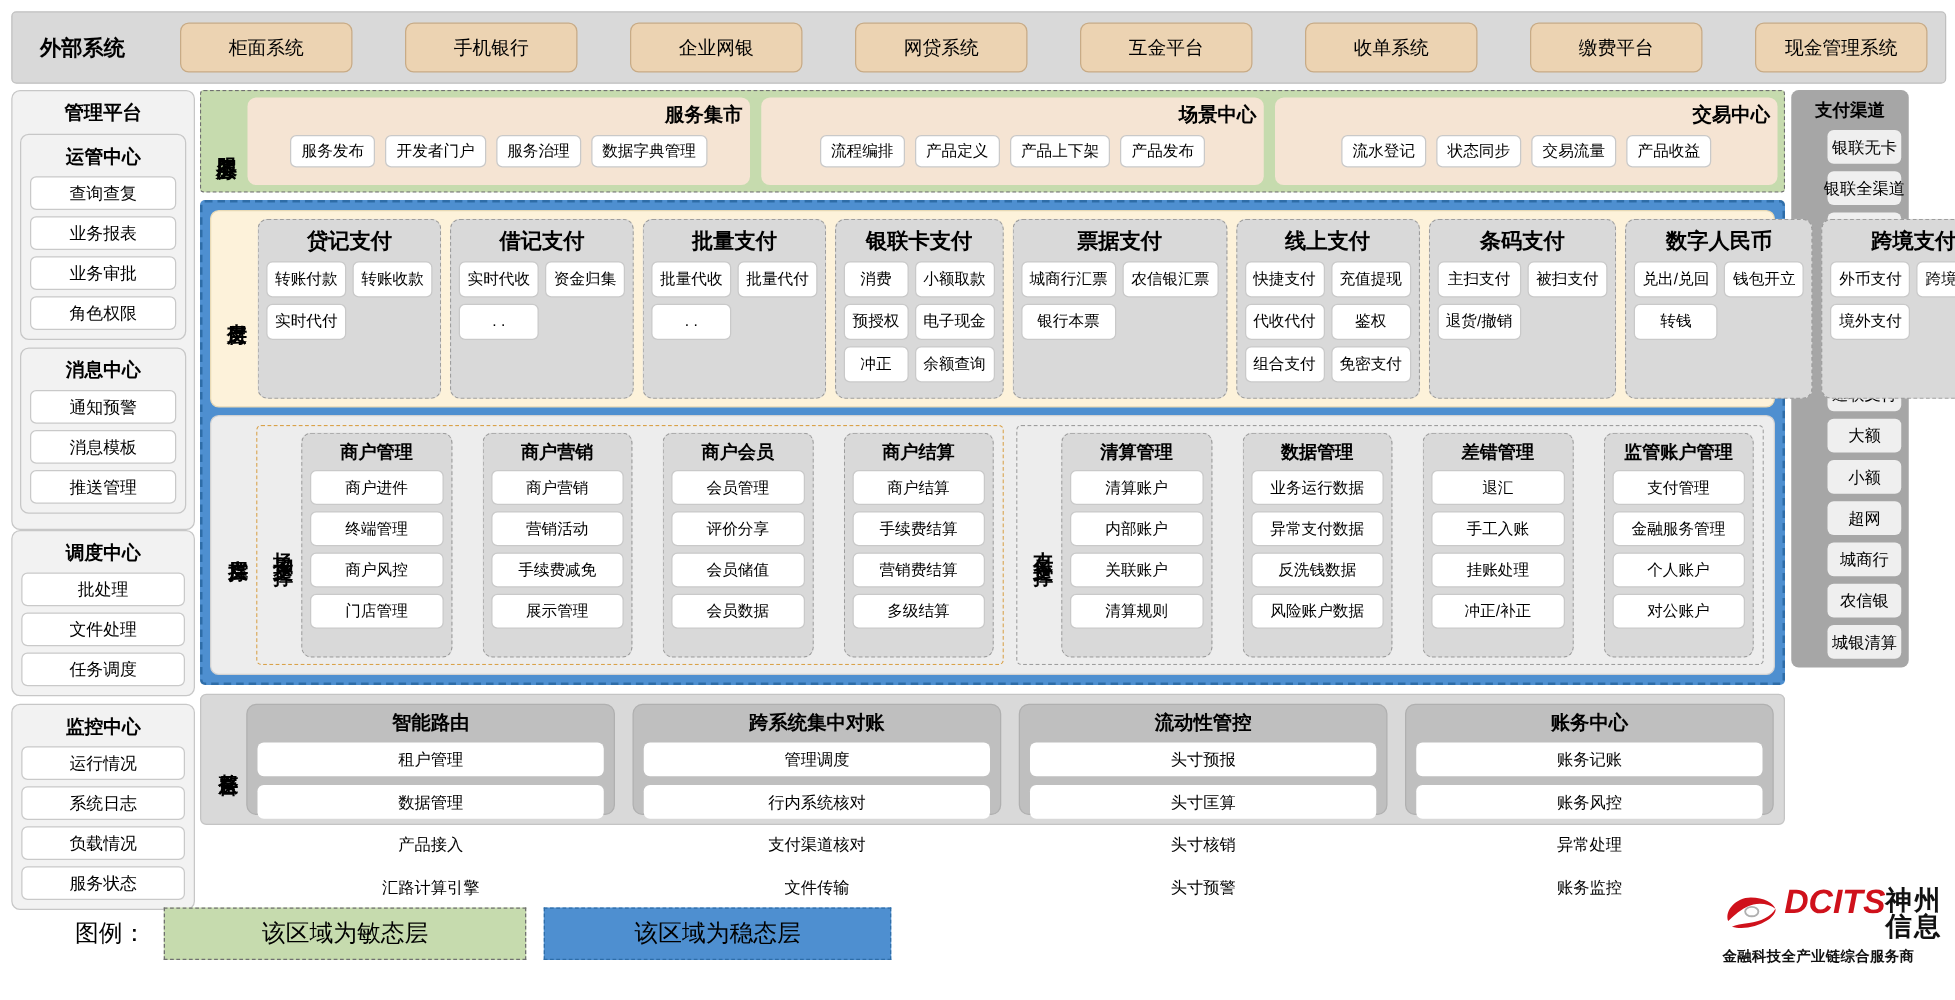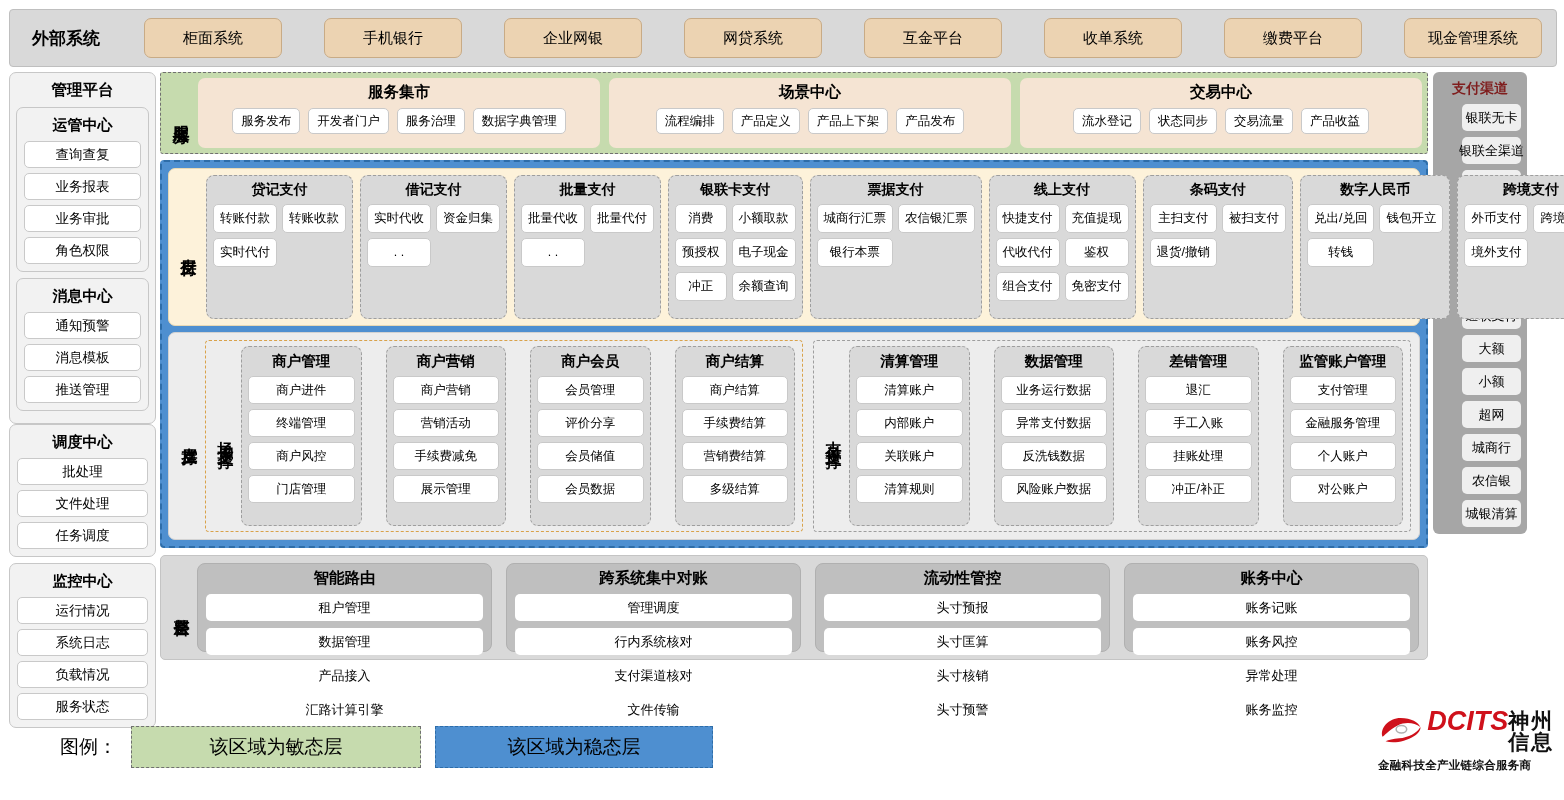--- a/index.html
+++ b/index.html
@@ -48,21 +48,21 @@
     background:#f2f2f2;border:1px solid #c7c7c7;border-radius:7px;
     padding:4px 6px 6px;
   }
   #mgmt-title{font-size:15.5px;font-weight:bold;text-align:center;margin:3px 0 6px;}
 
   
   #chan{
     position:absolute;left:1433px;top:72px;width:82px;
     background:#a6a6a6;border-radius:6px;padding:5px 6px 7px;
   }
-  #chan-title{color:#7f1d1d;font-size:14px;font-weight:bold;text-align:center;margin:3px 0 6px;}
+  #chan-title{color:#000000;font-size:14px;font-weight:bold;text-align:center;margin:3px 0 6px;}
   .chan-item{
     background:#efefef;border-radius:5px;height:27px;margin-bottom:6px;
     display:flex;align-items:center;justify-content:center;font-size:13px;white-space:nowrap;margin-left:23px;
   }
   .chan-item:last-child{margin-bottom:0;}
 
   
   #mid{position:absolute;left:160px;top:72px;width:1268px;}
 
   
@@ -72,21 +72,21 @@
   }
   .vlabel{
     writing-mode:vertical-rl;text-orientation:upright;
     font-weight:bold;display:flex;align-items:center;justify-content:center;
     white-space:nowrap;letter-spacing:1px;
   }
   #svc .vlabel{font-size:17px;width:26px;margin:0 4px 0 2px;}
   #svc .svc-boxes{flex:1;display:flex;gap:9px;}
   .svc-box{
     flex:1;background:#f5e4d3;border-radius:7px;
-    display:flex;flex-direction:column;align-items:center;padding:3px 6px 5px;box-sizing:border-box;
+    display:flex;flex-direction:column;align-items:flex-end;padding:3px 6px 5px;box-sizing:border-box;
   }
   .svc-box .grp-title{font-size:15.5px;margin:1px 0 5px;}
   .svc-row{display:flex;gap:8px;justify-content:center;width:100%;}
   .svc-row .chip{height:24px;padding:0 8px;flex:0 0 auto;}
 
   
   #stable{
     margin-top:6px;background:#4e8fd0;border:2px dashed #2e6da8;border-radius:4px;
     padding:6px;box-sizing:border-box;
   }
@@ -96,21 +96,21 @@
     background:#fdf2da;border:1px solid #e8d9b5;border-radius:7px;
     display:flex;align-items:stretch;padding:6px 7px;box-sizing:border-box;height:158px;
   }
   #pay .vlabel{font-size:16px;width:24px;margin-right:6px;}
   #pay .pay-cols{flex:1;display:flex;gap:7px;}
   .pay-col{
     background:#d9d9d9;border:1.5px dashed #9e9e9e;border-radius:8px;
     padding:3px 6px 6px;box-sizing:border-box;
     display:flex;flex-direction:column;align-items:center;
   }
-  .pay-col .grp-title{font-size:14px;margin:2px 0 5px;}
+  .pay-col .grp-title{font-size:17px;margin:2px 0 5px;}
   .pay-cells{display:grid;gap:5px;width:100%;}
   .pay-cells.c1{grid-template-columns:1fr 1fr;}
   .pay-cells.c2{grid-template-columns:1fr 1fr;}
   .pay-cells .chip{height:27px;padding:0 6px;}
 
   
   #sup{
     margin-top:6px;background:#ededed;border:1px solid #d2d2d2;border-radius:7px;
     display:flex;align-items:stretch;padding:7px 8px;box-sizing:border-box;height:208px;
   }

